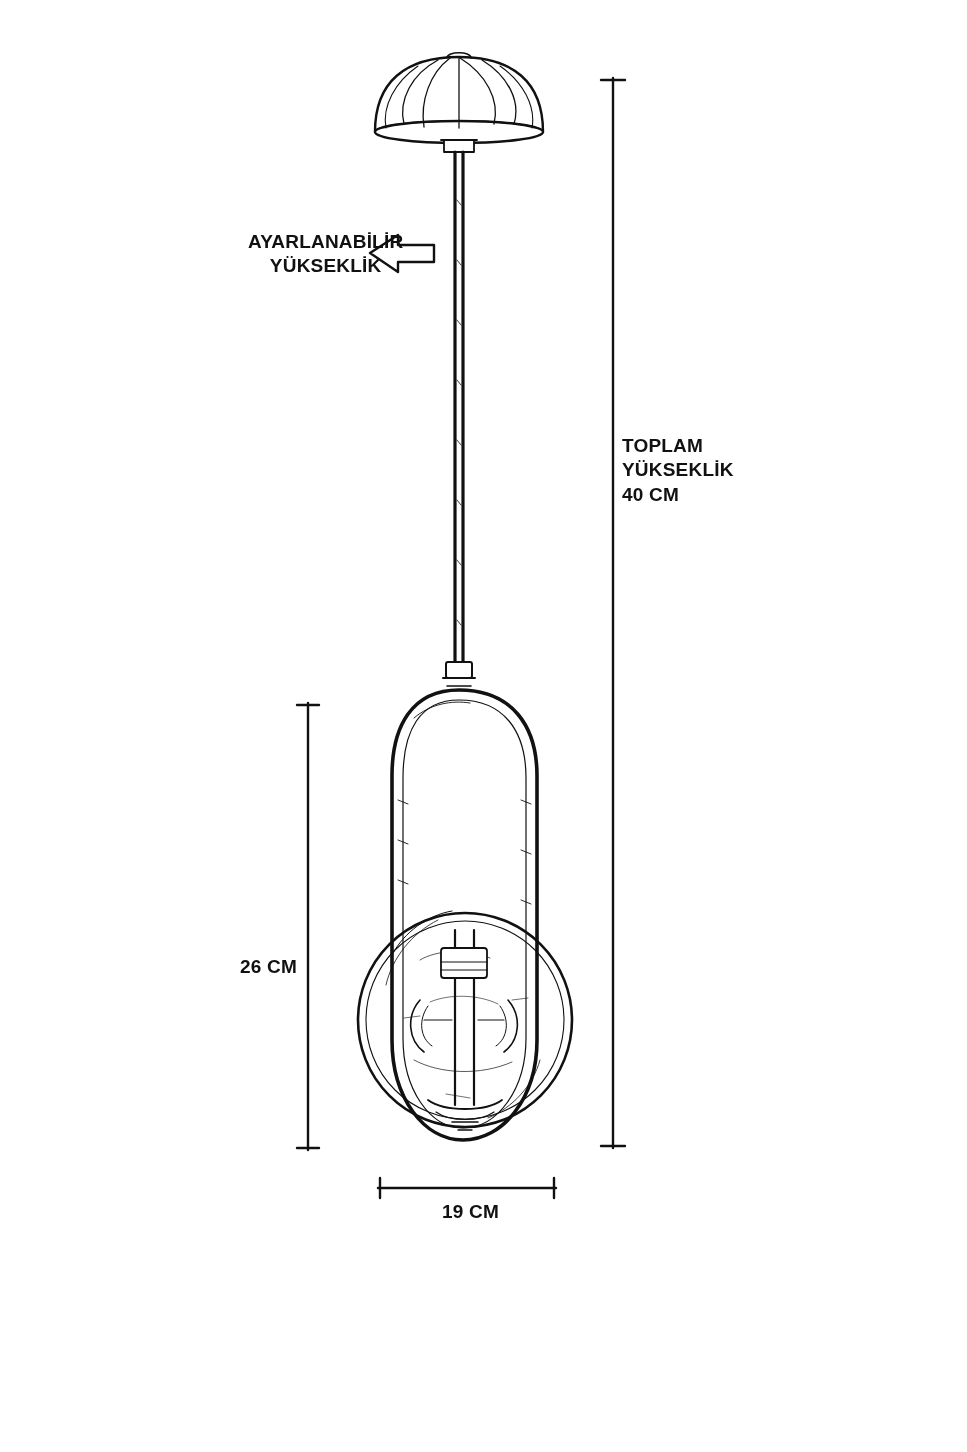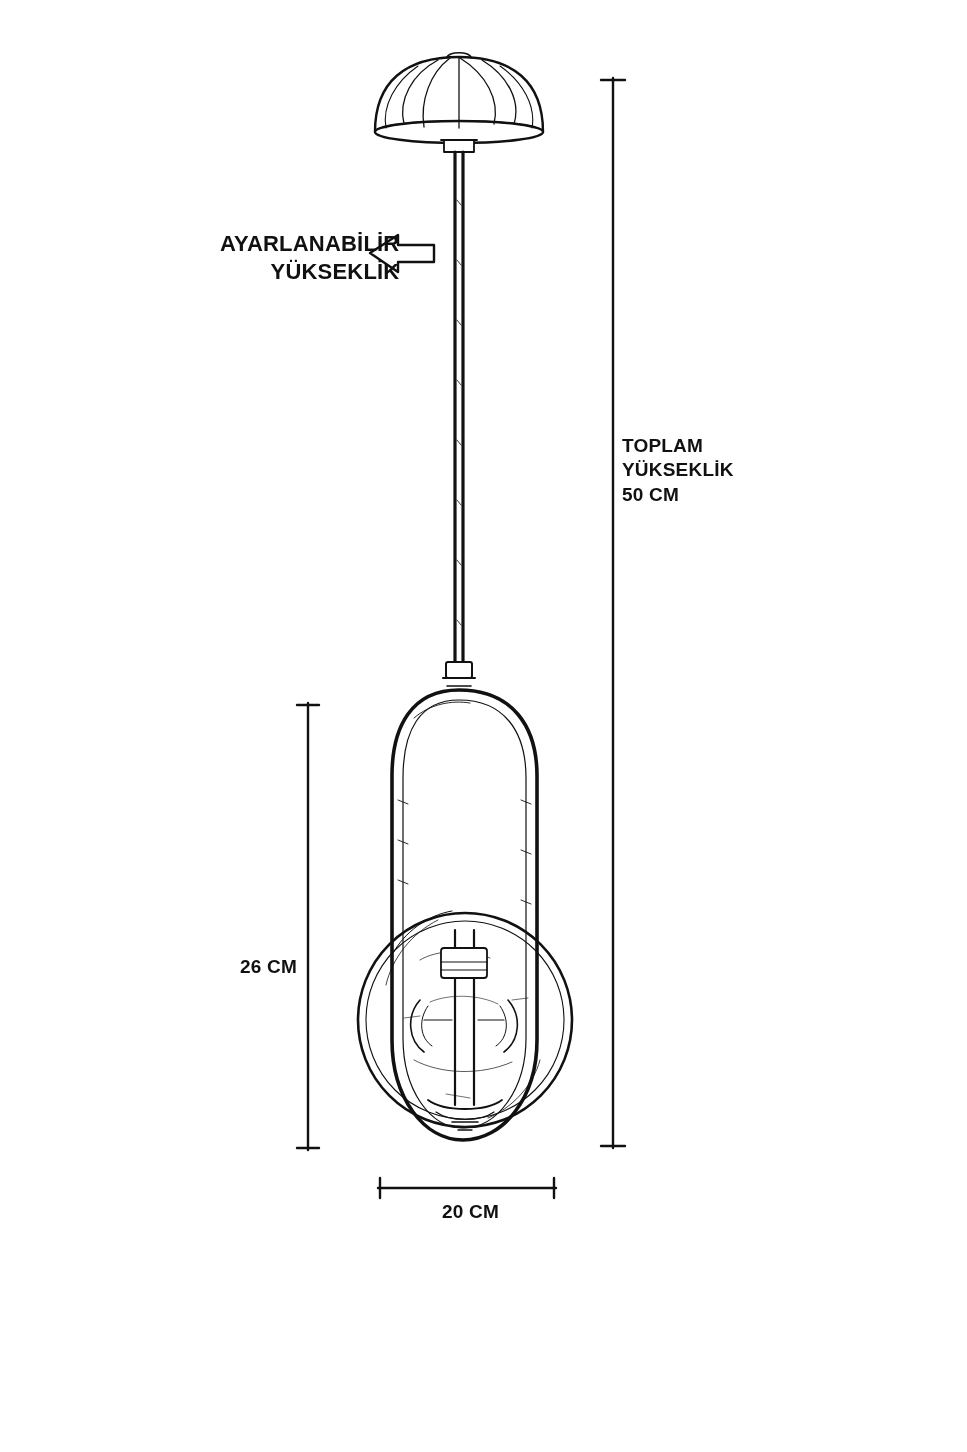--- a/index.html
+++ b/index.html
@@ -23,24 +23,24 @@
   }
   .label {
     position: absolute;
     font-weight: bold;
     letter-spacing: 0.2px;
     line-height: 1.28;
     white-space: pre;
     color: #111111;
   }
   #adjustable-label {
-    left: 220px;
+    left: 248px;
     top: 230px;
-    font-size: 22px;
-    text-align: right;
+    font-size: 19px;
+    text-align: center;
   }
   #total-height-label {
     left: 622px;
     top: 434px;
     font-size: 19px;
     text-align: left;
   }
   #shade-height-label {
     left: 240px;
     top: 955px;
@@ -190,19 +190,19 @@
       </g>
 
     </g>
   </svg>
 
   <div class="label" id="adjustable-label">AYARLANABİLİR
 YÜKSEKLİK</div>
 
   <div class="label" id="total-height-label">TOPLAM
 YÜKSEKLİK
-50 CM</div>
+40 CM</div>
 
   <div class="label" id="shade-height-label">26 CM</div>
 
-  <div class="label" id="width-label">20 CM</div>
+  <div class="label" id="width-label">19 CM</div>
 
 </div>
 
 </body></html>

